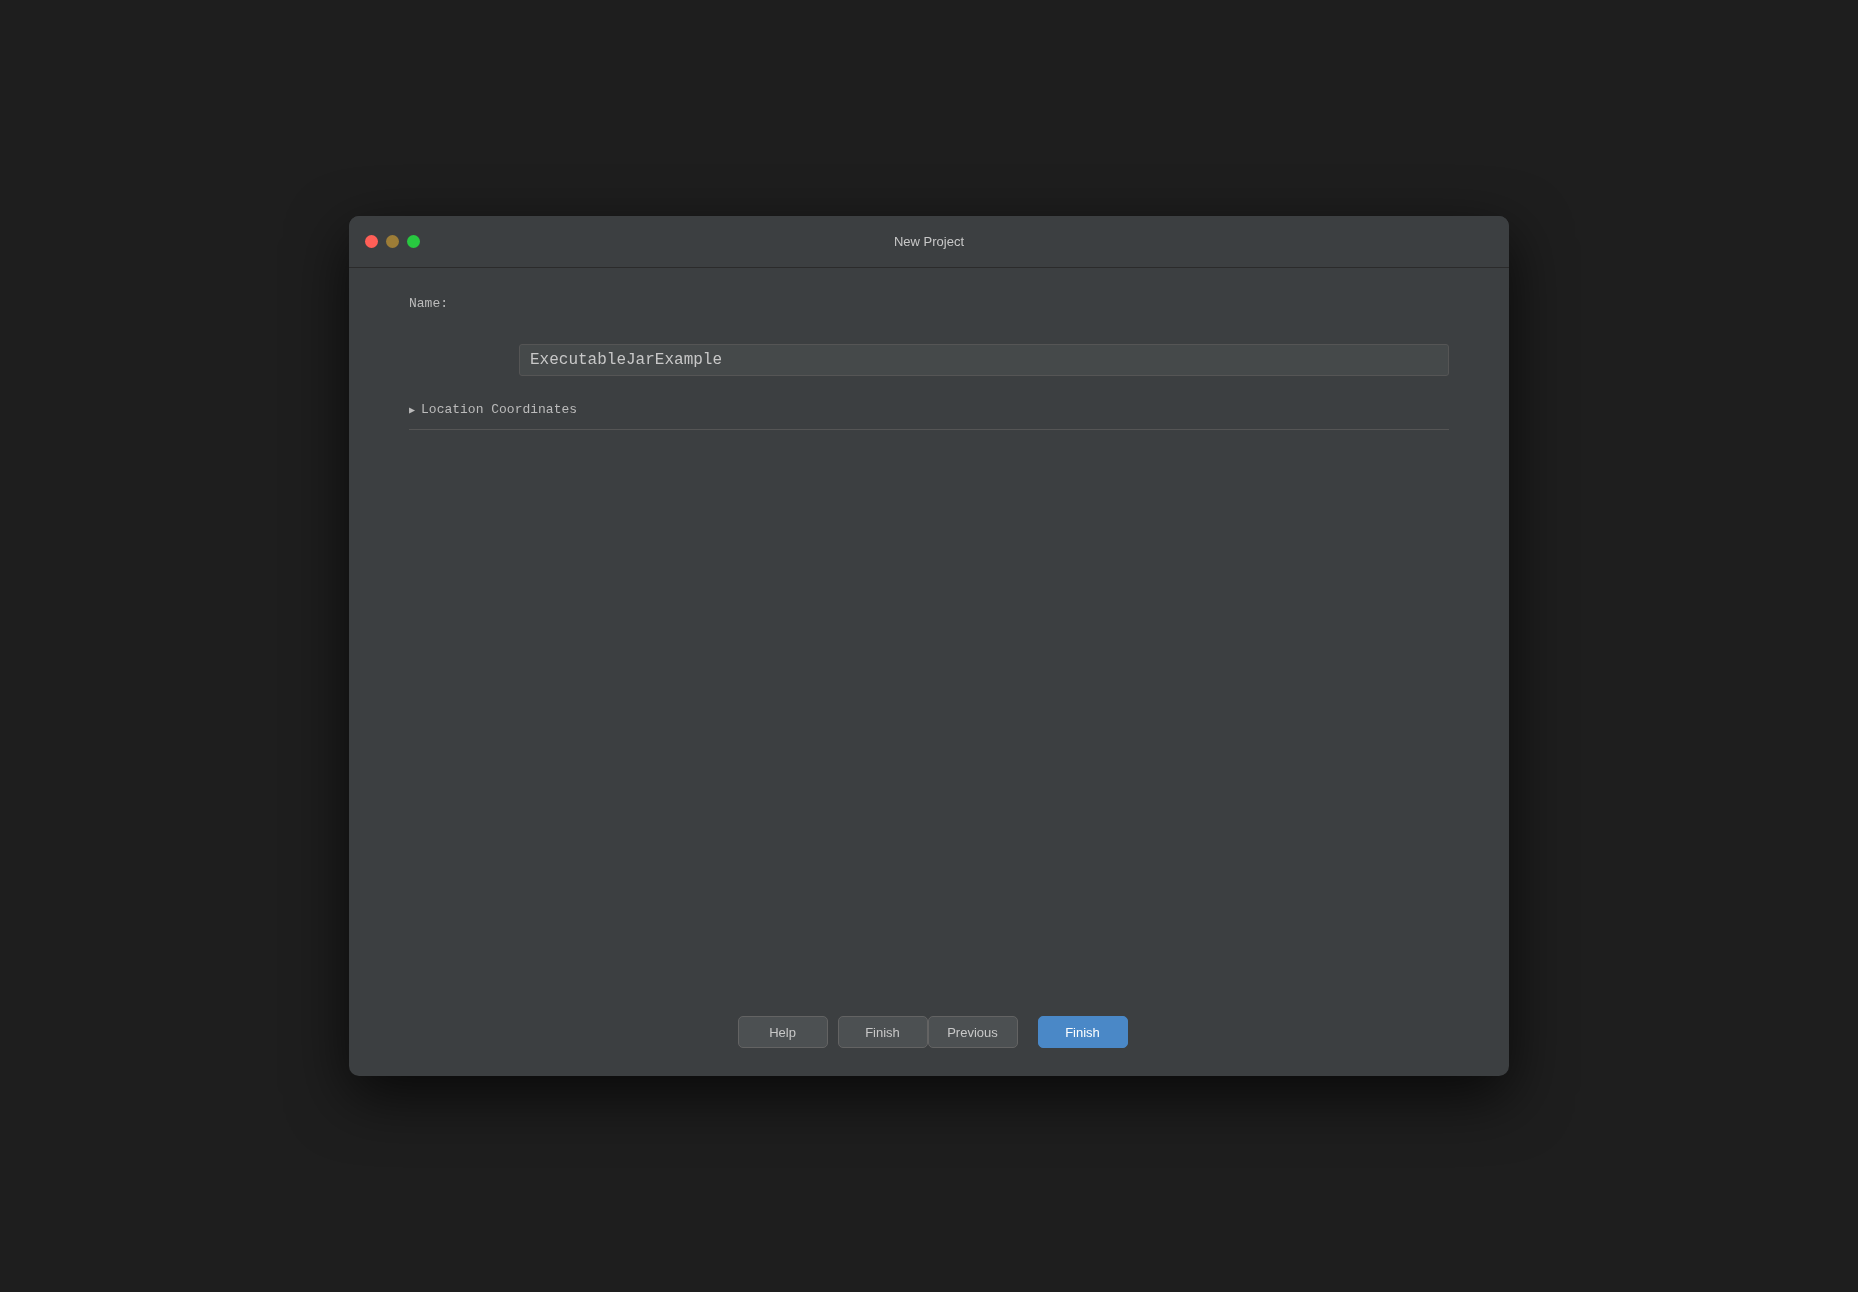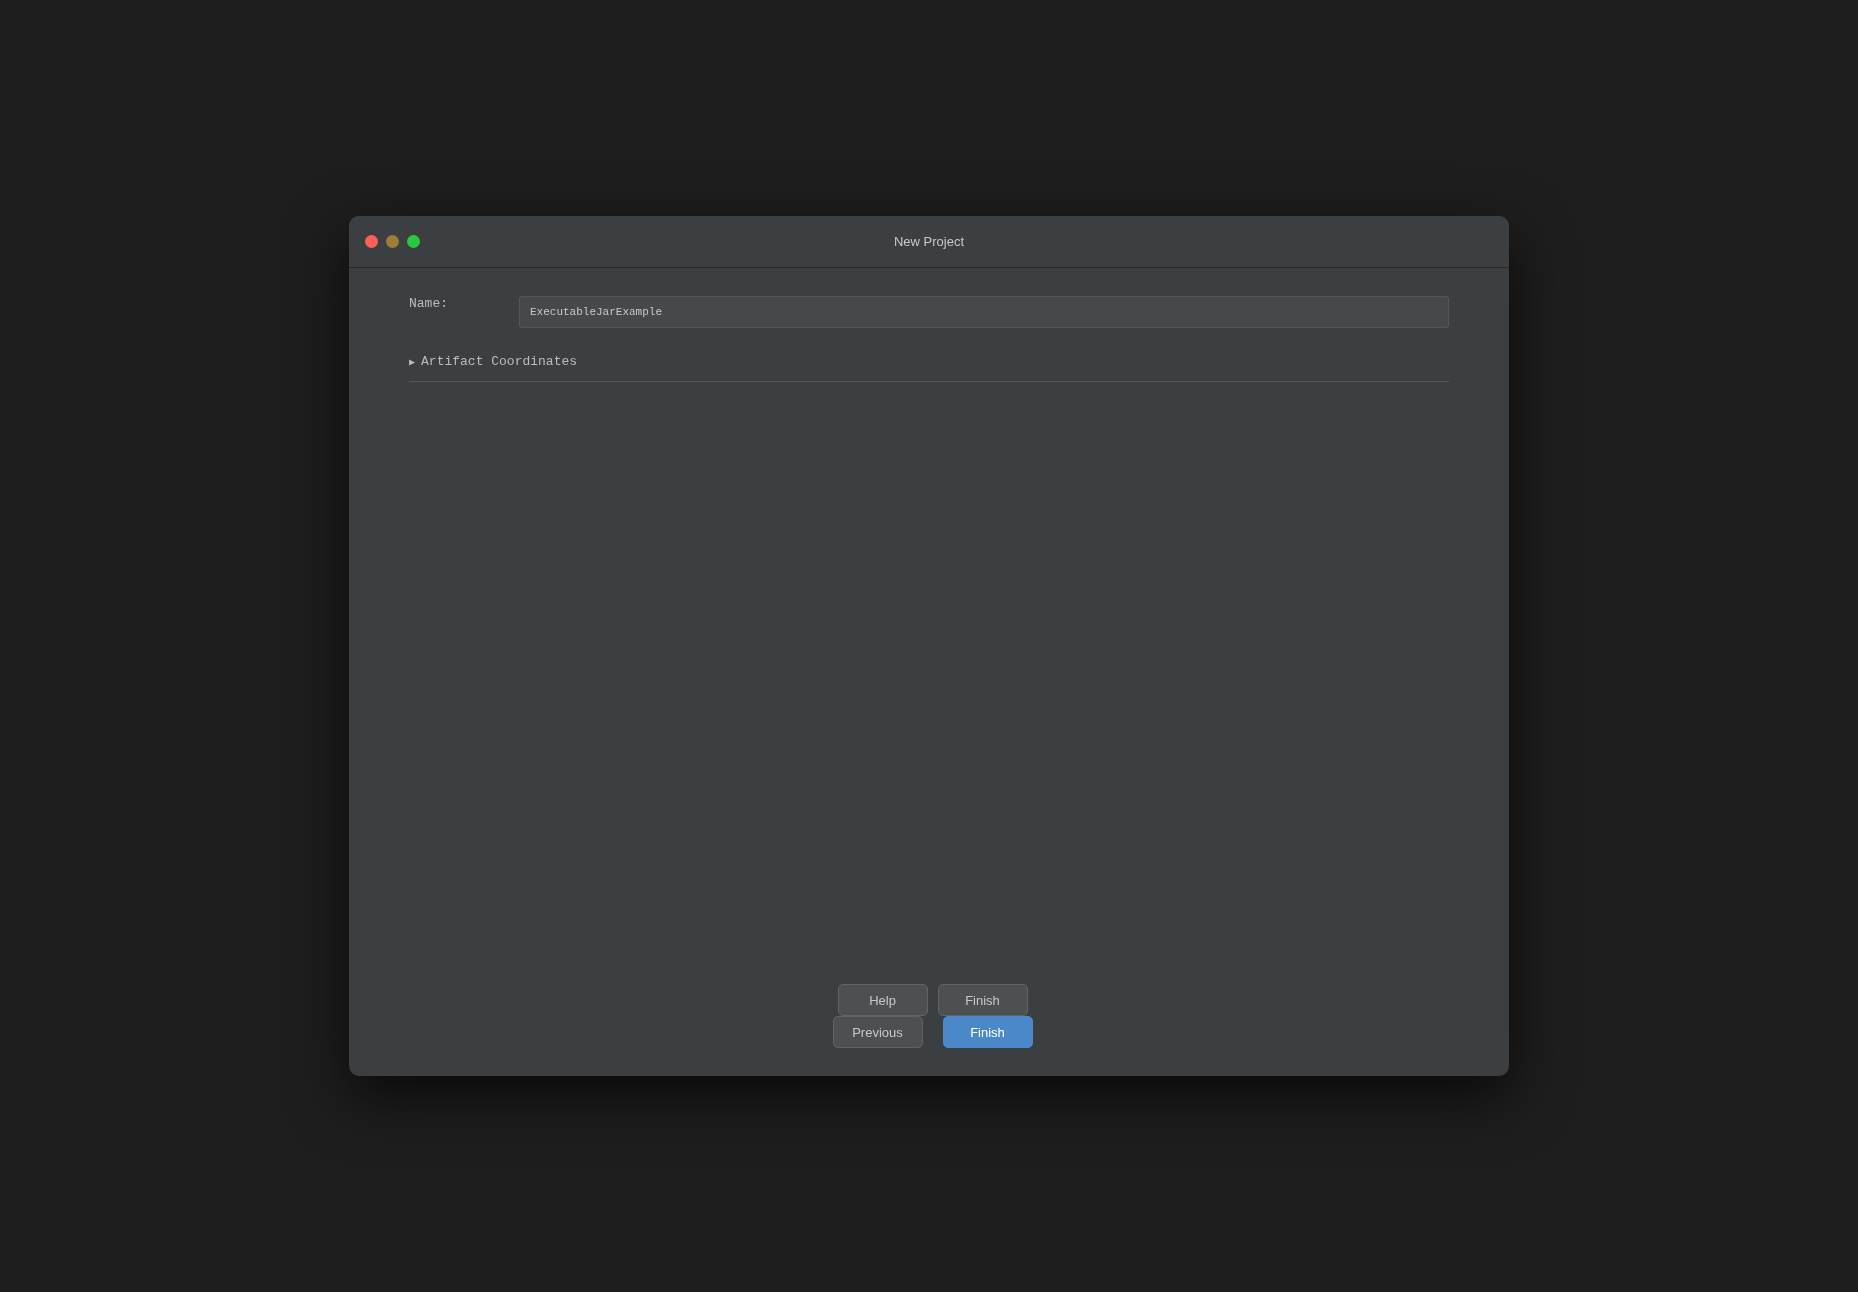--- a/index.html
+++ b/index.html
@@ -101,24 +101,25 @@
       font-family: "Courier New", Courier, monospace;
     }
 
     .form-input {
       flex: 1;
       height: 32px;
       background-color: #45494a;
       border: 1px solid #555;
       border-radius: 3px;
       color: #c8c8c8;
-      font-size: 11px;
+      font-size: 16px;
       font-family: "Courier New", Courier, monospace;
       padding: 0 10px;
       outline: none;
+      margin-top: 48px;
     }
 
     .location-input-wrapper {
       flex: 1;
       position: relative;
       display: flex;
       align-items: center;
     }
 
     .location-input {
@@ -165,25 +166,24 @@
     }
 
     .artifact-separator {
       border: none;
       border-top: 1px solid #555;
       margin: 8px 0 0 0;
     }
 
     .bottom-bar {
       display: flex;
-      justify-content: flex-end;
+      justify-content: center;
       align-items: center;
       padding: 16px 60px 28px 67px;
       flex-shrink: 0;
-      flex-direction: column;
     }
 
     .left-buttons {
       display: flex;
       gap: 10px;
     }
 
     .right-buttons {
       display: flex;
       gap: 20px;
@@ -227,21 +227,21 @@
 
       <div class="form-row">
         <label class="form-label">Name:</label>
         <input class="form-input" type="text" value="ExecutableJarExample" style="">
       </div>
 
 
       <div class="artifact-section">
         <div class="artifact-toggle">
           <span class="artifact-arrow">▶</span>
-          <span>Artifact Coordinates</span>
+          <span>Location Coordinates</span>
         </div>
       </div>
       <hr class="artifact-separator">
 
     </div>
   </div>
 
   <div class="bottom-bar">
     <div class="left-buttons">
       <button class="dialog-btn">Help</button>

